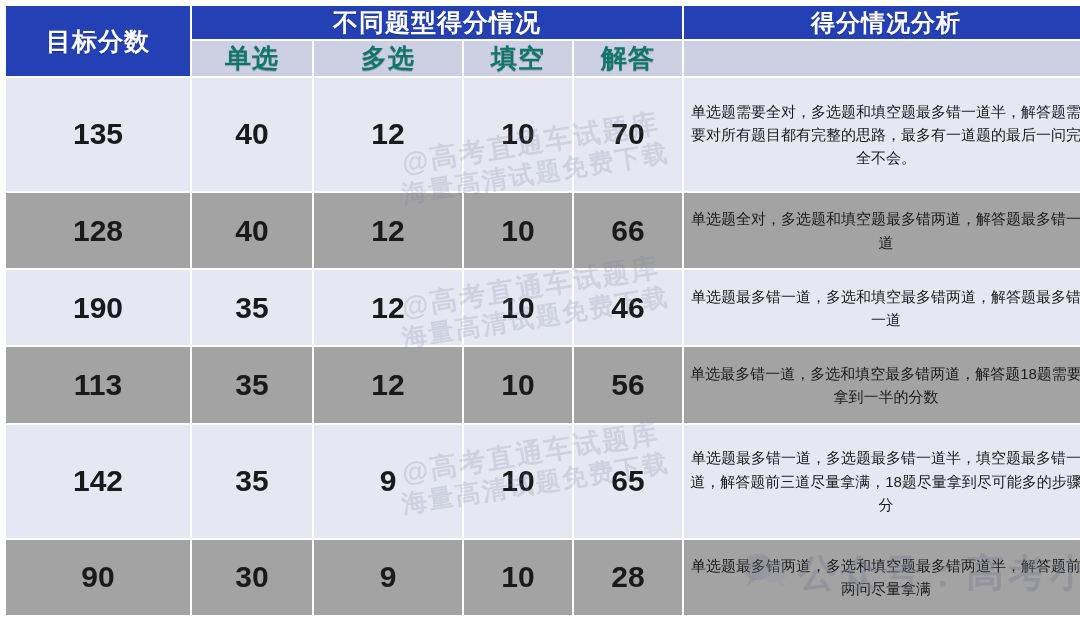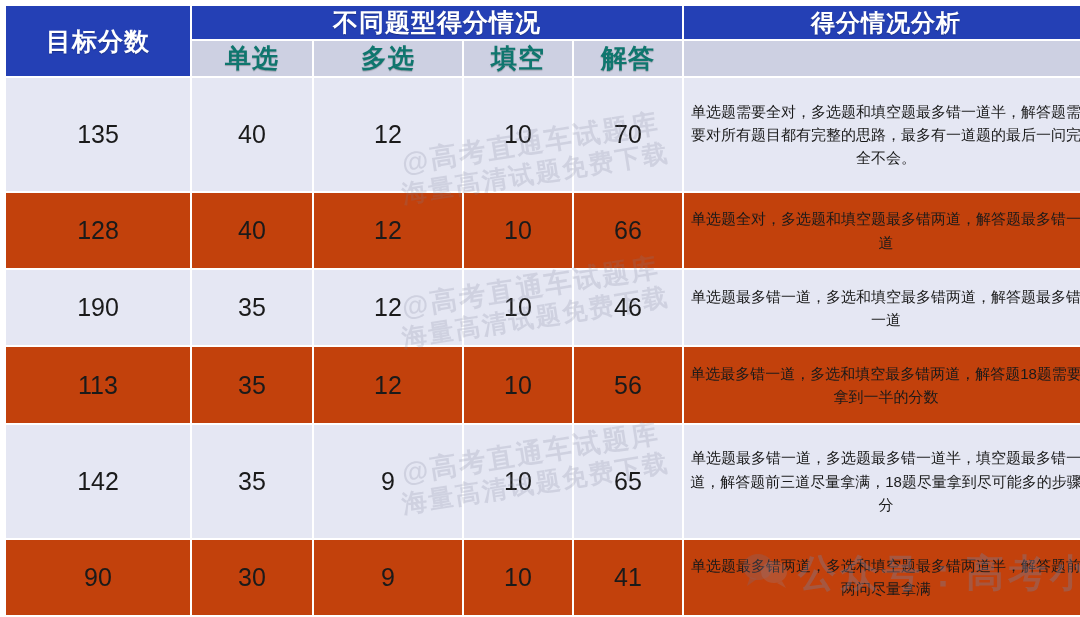--- a/index.html
+++ b/index.html
@@ -60,34 +60,34 @@
     font-size: 26px;
     letter-spacing: 1px;
     text-shadow: 0 1px 1px rgba(0,0,0,0.25);
   }
   .hdr-sub-blank {
     background: #CDD0E2;
   }
 
   
   .num {
-    font-size: 25px;
+    font-size: 30px;
     color: #1a1a1a;
-    font-weight: normal;
+    font-weight: bold;
   }
   .note {
     font-size: 15px;
     color: #1a1a1a;
     line-height: 1.55;
     padding: 4px 18px;
     text-align: center;
   }
 
   tr.row-light > td { background: #E5E7F3; }
-  tr.row-dark  > td { background: #c2410c; }
+  tr.row-dark  > td { background: #a3a3a3; }
 
   
   col.c-target { width: 184px; }
   col.c-a { width: 120px; }
   col.c-b { width: 148px; }
   col.c-c { width: 108px; }
   col.c-d { width: 108px; }
   col.c-note { width: 404px; }
 
   
@@ -195,21 +195,21 @@
         <td class="num">9</td>
         <td class="num">10</td>
         <td class="num">65</td>
         <td class="note">单选题最多错一道，多选题最多错一道半，填空题最多错一道，解答题前三道尽量拿满，18题尽量拿到尽可能多的步骤分</td>
       </tr>
       <tr class="row-dark">
         <td class="num">90</td>
         <td class="num">30</td>
         <td class="num">9</td>
         <td class="num">10</td>
-        <td class="num">41</td>
+        <td class="num">28</td>
         <td class="note">单选题最多错两道，多选和填空题最多错两道半，解答题前两问尽量拿满</td>
       </tr>
     </tbody>
   </table>
 
   <div class="wm wm-1">
     <span class="l1">@高考直通车试题库</span>
     <span class="l2">海量高清试题免费下载</span>
   </div>
   <div class="wm wm-2">

